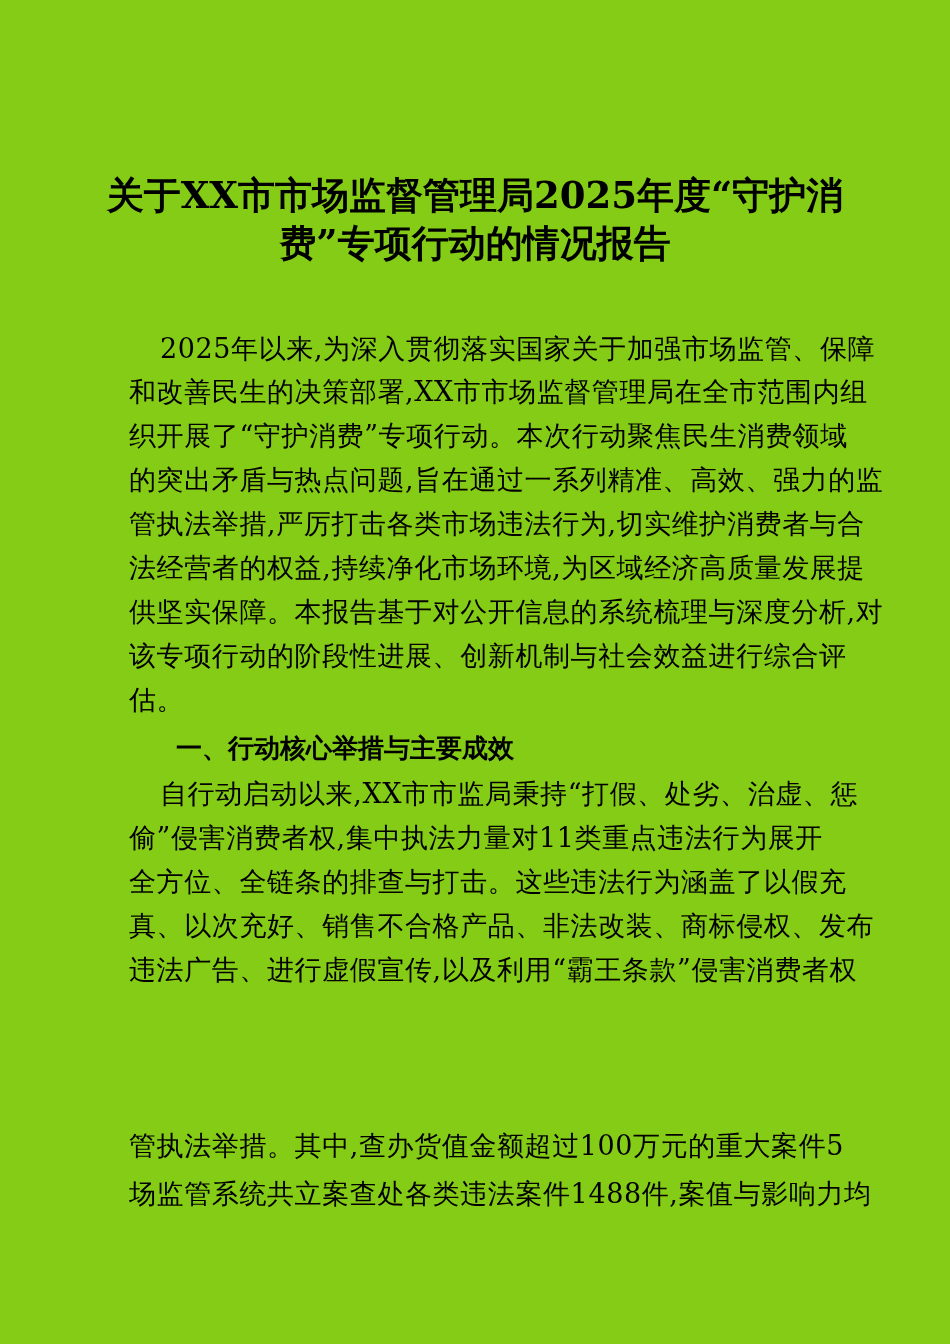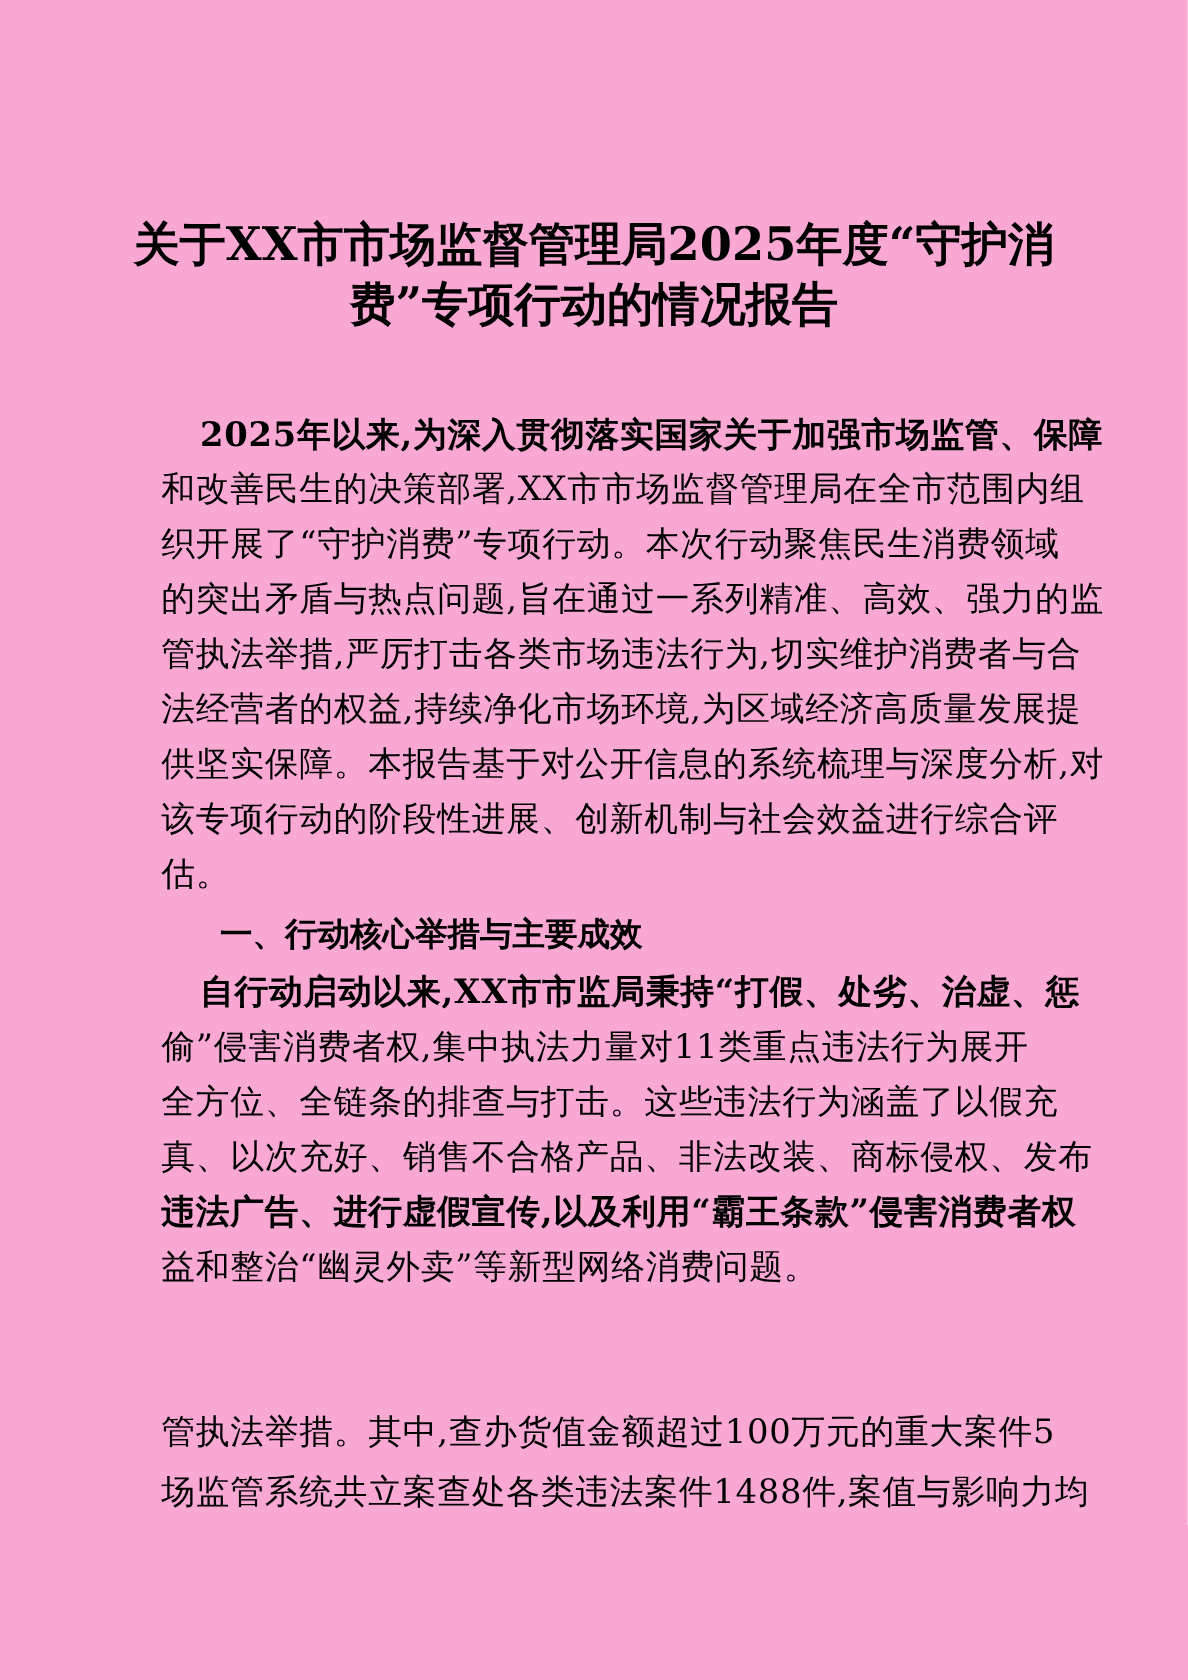--- a/index.html
+++ b/index.html
@@ -13,21 +13,21 @@
       position: relative;
       overflow: hidden;
       color: #000000;
     }
     .page {
       position: absolute;
       left: 0;
       top: 0;
       width: 950px;
       height: 1344px;
-      background: #f9a8d4;
+      background: #84cc16;
     }
     .title-line {
       position: absolute;
       left: 0;
       width: 950px;
       text-align: center;
       font-family: "DejaVu Serif", "Liberation Serif", serif;
       font-weight: bold;
       font-size: 37px;
       line-height: 46px;
@@ -38,21 +38,20 @@
       position: absolute;
       left: 129px;
       font-family: "DejaVu Serif", "Liberation Serif", serif;
       font-size: 27px;
       line-height: 36px;
       white-space: nowrap;
       letter-spacing: 0.6px;
     }
     .body-line.indent {
       left: 160px;
-      font-weight: bold;
     }
     .heading-line {
       position: absolute;
       left: 160px;
       font-family: "DejaVu Sans", "Liberation Sans", sans-serif;
       font-weight: bold;
       font-size: 26px;
       line-height: 36px;
       white-space: nowrap;
     }
@@ -74,19 +73,18 @@
   <div class="body-line" style="top:594px;">供坚实保障。本报告基于对公开信息的系统梳理与深度分析,对</div>
   <div class="body-line" style="top:638px;">该专项行动的阶段性进展、创新机制与社会效益进行综合评</div>
   <div class="body-line" style="top:682px;">估。</div>
 
   <div class="heading-line" style="top:730px;margin-left:16px;">一、行动核心举措与主要成效</div>
 
   <div class="body-line indent" style="top:776px;">自行动启动以来,XX市市监局秉持“打假、处劣、治虚、惩</div>
   <div class="body-line" style="top:820px;">偷”侵害消费者权,集中执法力量对11类重点违法行为展开</div>
   <div class="body-line" style="top:864px;">全方位、全链条的排查与打击。这些违法行为涵盖了以假充</div>
   <div class="body-line" style="top:908px;">真、以次充好、销售不合格产品、非法改装、商标侵权、发布</div>
-  <div class="body-line" style="top:952px;font-weight:bold;">违法广告、进行虚假宣传,以及利用“霸王条款”侵害消费者权</div>
-  <div class="body-line" style="top:996px;">益和整治“幽灵外卖”等新型网络消费问题。</div>
+  <div class="body-line" style="top:952px;">违法广告、进行虚假宣传,以及利用“霸王条款”侵害消费者权</div>
 
   <div class="body-line" style="top:1136px;margin-top:40px;">场监管系统共立案查处各类违法案件1488件,案值与影响力均</div>
   <div class="body-line" style="top:1128px;">管执法举措。其中,查办货值金额超过100万元的重大案件5</div>
 
 </div>
 
 </body></html>

